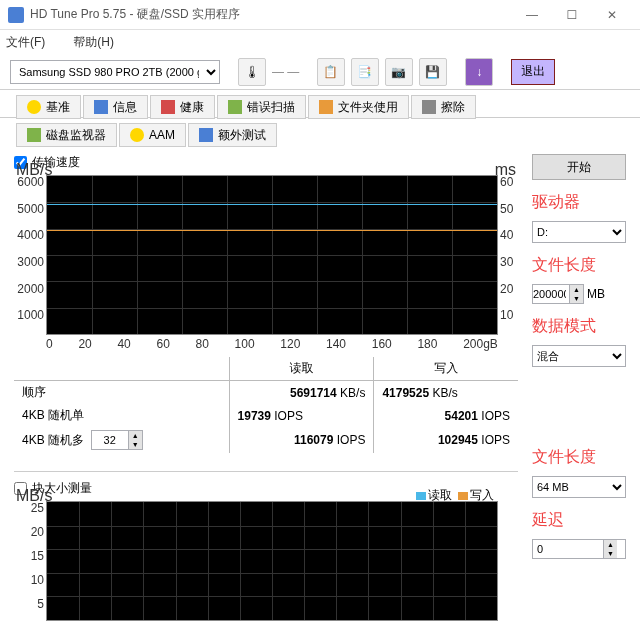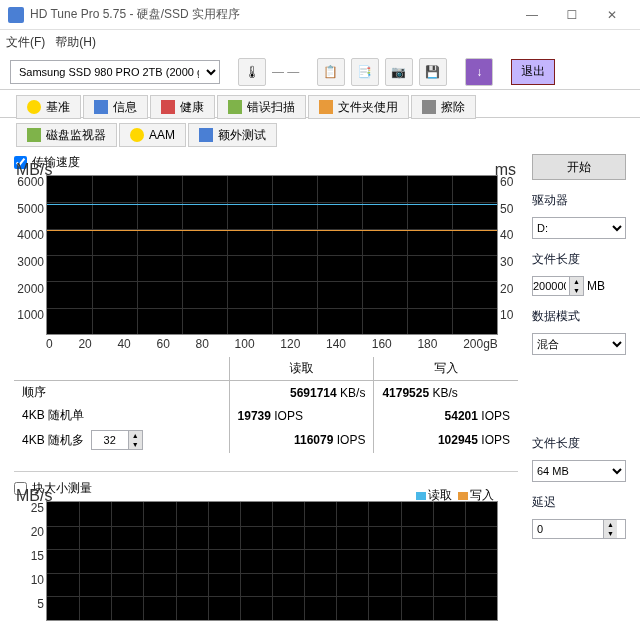--- a/index.html
+++ b/index.html
@@ -2,21 +2,21 @@
 <html><head>
 <meta charset="utf-8">
 <style>
 *{box-sizing:border-box;margin:0;padding:0;font-family:"Microsoft YaHei",Tahoma,sans-serif;font-size:12px}
 body{background:#fff;width:640px;height:624px;overflow:hidden}
 .titlebar{height:30px;background:#fff;display:flex;align-items:center;padding:0 8px;border-bottom:1px solid #e0e0e0}
 .titlebar .icon{width:16px;height:16px;background:#4a7fd4;margin-right:6px;border-radius:2px}
 .titlebar .title{color:#555;flex:1}
 .winbtns{display:flex;gap:0}
 .winbtn{width:40px;height:28px;display:flex;align-items:center;justify-content:center;color:#666;cursor:pointer}
-.menubar{height:24px;display:flex;align-items:center;padding:0 6px;gap:10px;color:#333}
+.menubar{height:24px;display:flex;align-items:center;padding:0 6px;gap:28px;color:#333}
 .menubar span{cursor:pointer}
 .toolbar{height:36px;display:flex;align-items:center;padding:4px 10px;gap:6px;border-bottom:1px solid #d0d0d0}
 .drive-select{height:24px;width:210px;border:1px solid #abadb3;font-size:11px;padding:0 4px;background:#fff}
 .toolbtn{width:28px;height:28px;border:1px solid #ccc;background:#f3f3f3;display:flex;align-items:center;justify-content:center;cursor:pointer;border-radius:2px}
 .toolbtn.purple{background:#8b5bbf}
 .sep{width:6px}
 .exit-btn{height:26px;padding:0 9px;border:1px solid #7f1d1d;background:#c4b5fd;cursor:pointer}
 .tabs{display:flex;flex-wrap:wrap;padding:4px 16px 0;gap:2px}
 .tab{height:24px;padding:0 10px;display:flex;align-items:center;gap:5px;border:1px solid #ccc;background:#f3f3f3;cursor:pointer;font-size:12px;position:relative;top:1px}
 .tab .ticon{width:14px;height:14px;display:inline-block}
@@ -40,21 +40,21 @@
 .line-write{position:absolute;left:0;right:0;top:34%;height:1px;background:#e89a3a}
 .results{margin-top:22px;border-collapse:collapse;width:100%;font-size:12px}
 .results td{padding:3px 8px;border-left:1px solid #bbb}
 .results td:first-child{border-left:none}
 .results tr.hdr td{border-bottom:1px solid #bbb}
 .spin{display:inline-flex;align-items:center;border:1px solid #abadb3}
 .spin input{width:36px;height:18px;border:none;text-align:center;font-size:11px}
 .spin .sbtns{display:flex;flex-direction:column}
 .spin .sb{width:14px;height:9px;background:#e3e3e3;border-left:1px solid #abadb3;font-size:7px;text-align:center;line-height:9px;cursor:pointer}
 .btn{height:26px;border:1px solid #adadad;background:#e1e1e1;cursor:pointer;width:100%}
-.rlabel{font-size:12px;color:#0f172a;margin-top:4px}
+.rlabel{font-size:16px;color:#ef4444;margin-top:4px}
 .rselect{width:100%;height:22px;border:1px solid #abadb3;background:#fff;font-size:11px}
 .rinput{width:54px;height:22px;border:1px solid #abadb3;text-align:right;padding-right:3px;font-size:11px}
 .rfield{display:flex;align-items:center;gap:3px}
 .legend{position:absolute;right:4px;top:-14px;font-size:10px;display:flex;gap:6px}
 .legend .li{display:flex;align-items:center;gap:2px}
 .legend .sw{width:10px;height:8px}
 hr.div{border:none;border-top:1px solid #ccc;margin:18px 0 8px}
 .ti-yellow{background:#ffd700;border-radius:50%}
 .ti-blue{background:#4a7fd4}
 .ti-red{background:#d44a4a}

